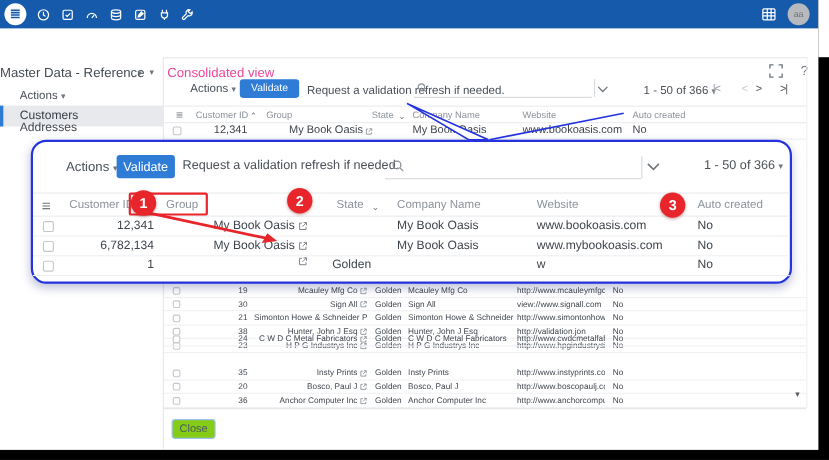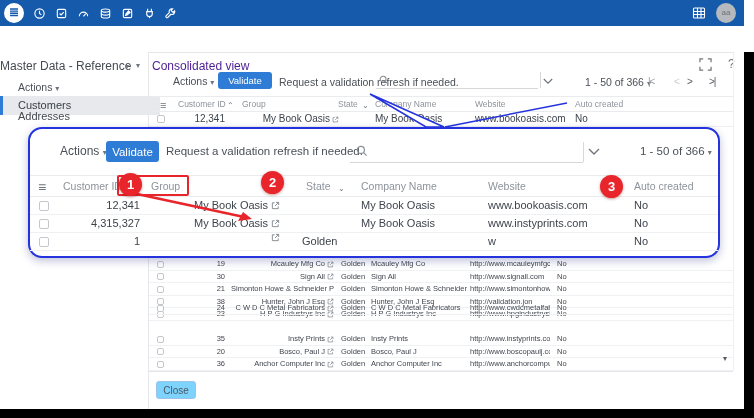--- a/index.html
+++ b/index.html
@@ -12,29 +12,29 @@
   .logo-circle { position:absolute; left:4px; top:3px; width:20px; height:20px; border-radius:50%; background:#fff; color:#165aab; font-size:12px; font-weight:bold; text-align:center; line-height:19px; }
   .tb-ic { position:absolute; top:7px; width:13px; height:13px; }
   .grid-ic { position:absolute; left:692px; top:6px; width:14px; height:14px; }
   .avatar { position:absolute; left:716px; top:3px; width:20px; height:20px; border-radius:50%; background:#b6b9bd; color:#6d7277; font-size:8px; text-align:center; line-height:20px; }
 
   
   .navbar { position:absolute; left:0; top:26px; width:744px; height:26px; background:#fff; }
   .app-title { position:absolute; left:0; top:33px; font-size:12px; font-weight:normal; color:#454b53; }
   .caret { color:#6f757c; font-size:8px; }
   .app-title-caret { position:absolute; left:136px; top:35px; }
-  .view-title { position:absolute; left:152px; top:33px; font-size:12px; color:#4c1d95;text-align:center; }
+  .view-title { position:absolute; left:152px; top:33px; font-size:12px; color:#ec4899;text-align:center; }
   .expand-ic { position:absolute; left:699px; top:32px; width:13px; height:13px; }
   .help-ic { position:absolute; left:728px; top:31px; font-size:12px; color:#6f757c; }
 
   
   .sb-title { position:absolute; left:18px; top:59px; font-size:12.5px; font-weight:bold; color:#3c424a; }
   .sb-title-caret { position:absolute; left:125px; top:62px; }
   .sb-actions { position:absolute; left:18px; top:81px; font-size:10.5px; color:#4a5057; }
-  .sb-item { position:absolute; left:0; width:160px; height:19px; font-size:11px; color:#42484f; line-height:19px; padding-left:18px; cursor:pointer; }
+  .sb-item { position:absolute; left:0; width:148px; height:19px; font-size:11px; color:#42484f; line-height:19px; padding-left:18px; cursor:pointer; }
   .sb-item.sel { background:#e7e9ec; border-left:3px solid #2e7cd6; padding-left:15px; color:#383e46; }
 
   
   .cb-left { position:absolute; left:148px; top:52px; width:1px; height:357px; background:#e5e7ea; }
   .cb-top { position:absolute; left:148px; top:52px; width:586px; height:1px; background:#e5e7ea; }
   .cb-right { position:absolute; left:733px; top:52px; width:1px; height:319px; background:#eef0f2; }
 
   
   .bgtb-actions { position:absolute; left:173px; top:75px; font-size:10.5px; color:#4a5058; }
   .btn-validate { position:absolute; background:#2e7cd6; color:#fff; border:none; border-radius:3px; cursor:pointer; font-family:inherit; }
@@ -80,21 +80,21 @@
   .bg-row1 .c-auto { left:426px; }
 
   
   .zoom-lines { position:absolute; left:360px; top:90px; width:215px; height:40px; z-index:3; }
 
   
   .scroll-btn { position:absolute; left:719px; top:352px; width:12px; height:14px; font-size:8px; color:#555a60; text-align:center; line-height:14px; cursor:pointer; }
 
   
   .foot-div { position:absolute; left:149px; top:371px; width:584px; height:1px; background:#e3e5e8; }
-  .btn-close { position:absolute; left:156px; top:381px; width:40px; height:18px; background:#7dd3fc; border:1px solid #9cc2e8; border-radius:3px; font-size:10px; color:#4c5864; font-family:inherit; cursor:pointer; }
+  .btn-close { position:absolute; left:156px; top:381px; width:40px; height:18px; background:#84cc16; border:1px solid #9cc2e8; border-radius:3px; font-size:10px; color:#4c5864; font-family:inherit; cursor:pointer; }
 
   
   .callout { position:absolute; left:28px; top:127px; width:692px; height:131px; background:#fff; border:2px solid #2433dd; border-radius:14px; box-shadow:0 3px 9px rgba(25,35,120,.28); z-index:10; }
   .co-actions { position:absolute; left:30px; top:15px; font-size:12px; color:#4a5058; }
   .co-validate { left:76px; top:12px; width:53px; height:21px; font-size:11.5px; }
   .co-hint { position:absolute; left:136px; top:16px; font-size:11.5px; color:#4a5058; }
   .co-search-ic { left:326px; top:16px; width:12px; height:12px; }
   .co-search-input { position:absolute; left:320px; top:11px; width:233px; height:23px; border:none; border-bottom:1px solid #d5d8db; outline:none; font-size:11px; background:transparent; }
   .co-filter-sep { position:absolute; left:553px; top:13px; width:1px; height:20px; background:#d5d8db; }
   .co-chev { left:558px; top:19px; width:12px; height:8px; }
@@ -253,21 +253,21 @@
           <span>Sign All</span>
           <span class="ext">
             <svg width="7" height="7" viewBox="0 0 10 10" fill="none" stroke="#7d838a" stroke-width="1">
               <path d="M4 2H1.5v6.5H8V6"></path>
               <path d="M5.5 1.5H8.5V4.5M8.5 1.5L4.5 5.5"></path>
             </svg>
           </span>
         </span>
         <span class="cell c-st">Golden</span>
         <span class="cell c-co">Sign All</span>
-        <span class="cell c-web">http://www.signall.com</span>
+        <span class="cell c-web">view://www.signall.com</span>
         <span class="cell c-auto">No</span>
       </div>
       <div class="bg-row" style="top: 283px;">
         <span class="cb"></span>
         <span class="cell c-id">21</span>
         <span class="cell c-grp">
           <span>Simonton Howe &amp; Schneider P</span>
         </span>
         <span class="cell c-st">Golden</span>
         <span class="cell c-co">Simonton Howe &amp; Schneider P</span>
@@ -426,33 +426,33 @@
             </svg>
           </span>
         </span>
       <span class="cell k-st"></span>
       <span class="cell k-co">My Book Oasis</span>
       <span class="cell k-web">www.bookoasis.com</span>
       <span class="cell k-auto">No</span>
     </div>
     <div class="co-row" style="top:86px">
       <span class="cb"></span>
-      <span class="cell k-id">4,315,327</span>
+      <span class="cell k-id">6,782,134</span>
       <span class="cell k-grp">
           <span>My Book Oasis</span>
           <span class="ext big">
             <svg width="9" height="9" viewBox="0 0 10 10" fill="none" stroke="#7d838a" stroke-width="1">
               <path d="M4 2H1.5v6.5H8V6"></path>
               <path d="M5.5 1.5H8.5V4.5M8.5 1.5L4.5 5.5"></path>
             </svg>
           </span>
         </span>
       <span class="cell k-st"></span>
       <span class="cell k-co">My Book Oasis</span>
-      <span class="cell k-web">www.instyprints.com</span>
+      <span class="cell k-web">www.mybookoasis.com</span>
       <span class="cell k-auto">No</span>
     </div>
     <div class="co-row" style="top:104px">
       <span class="cb"></span>
       <span class="cell k-id">1</span>
       <span class="cell k-grp">
           <span></span>
           <span class="ext big">
             <svg width="9" height="9" viewBox="0 0 10 10" fill="none" stroke="#7d838a" stroke-width="1">
               <path d="M4 2H1.5v6.5H8V6"></path>

